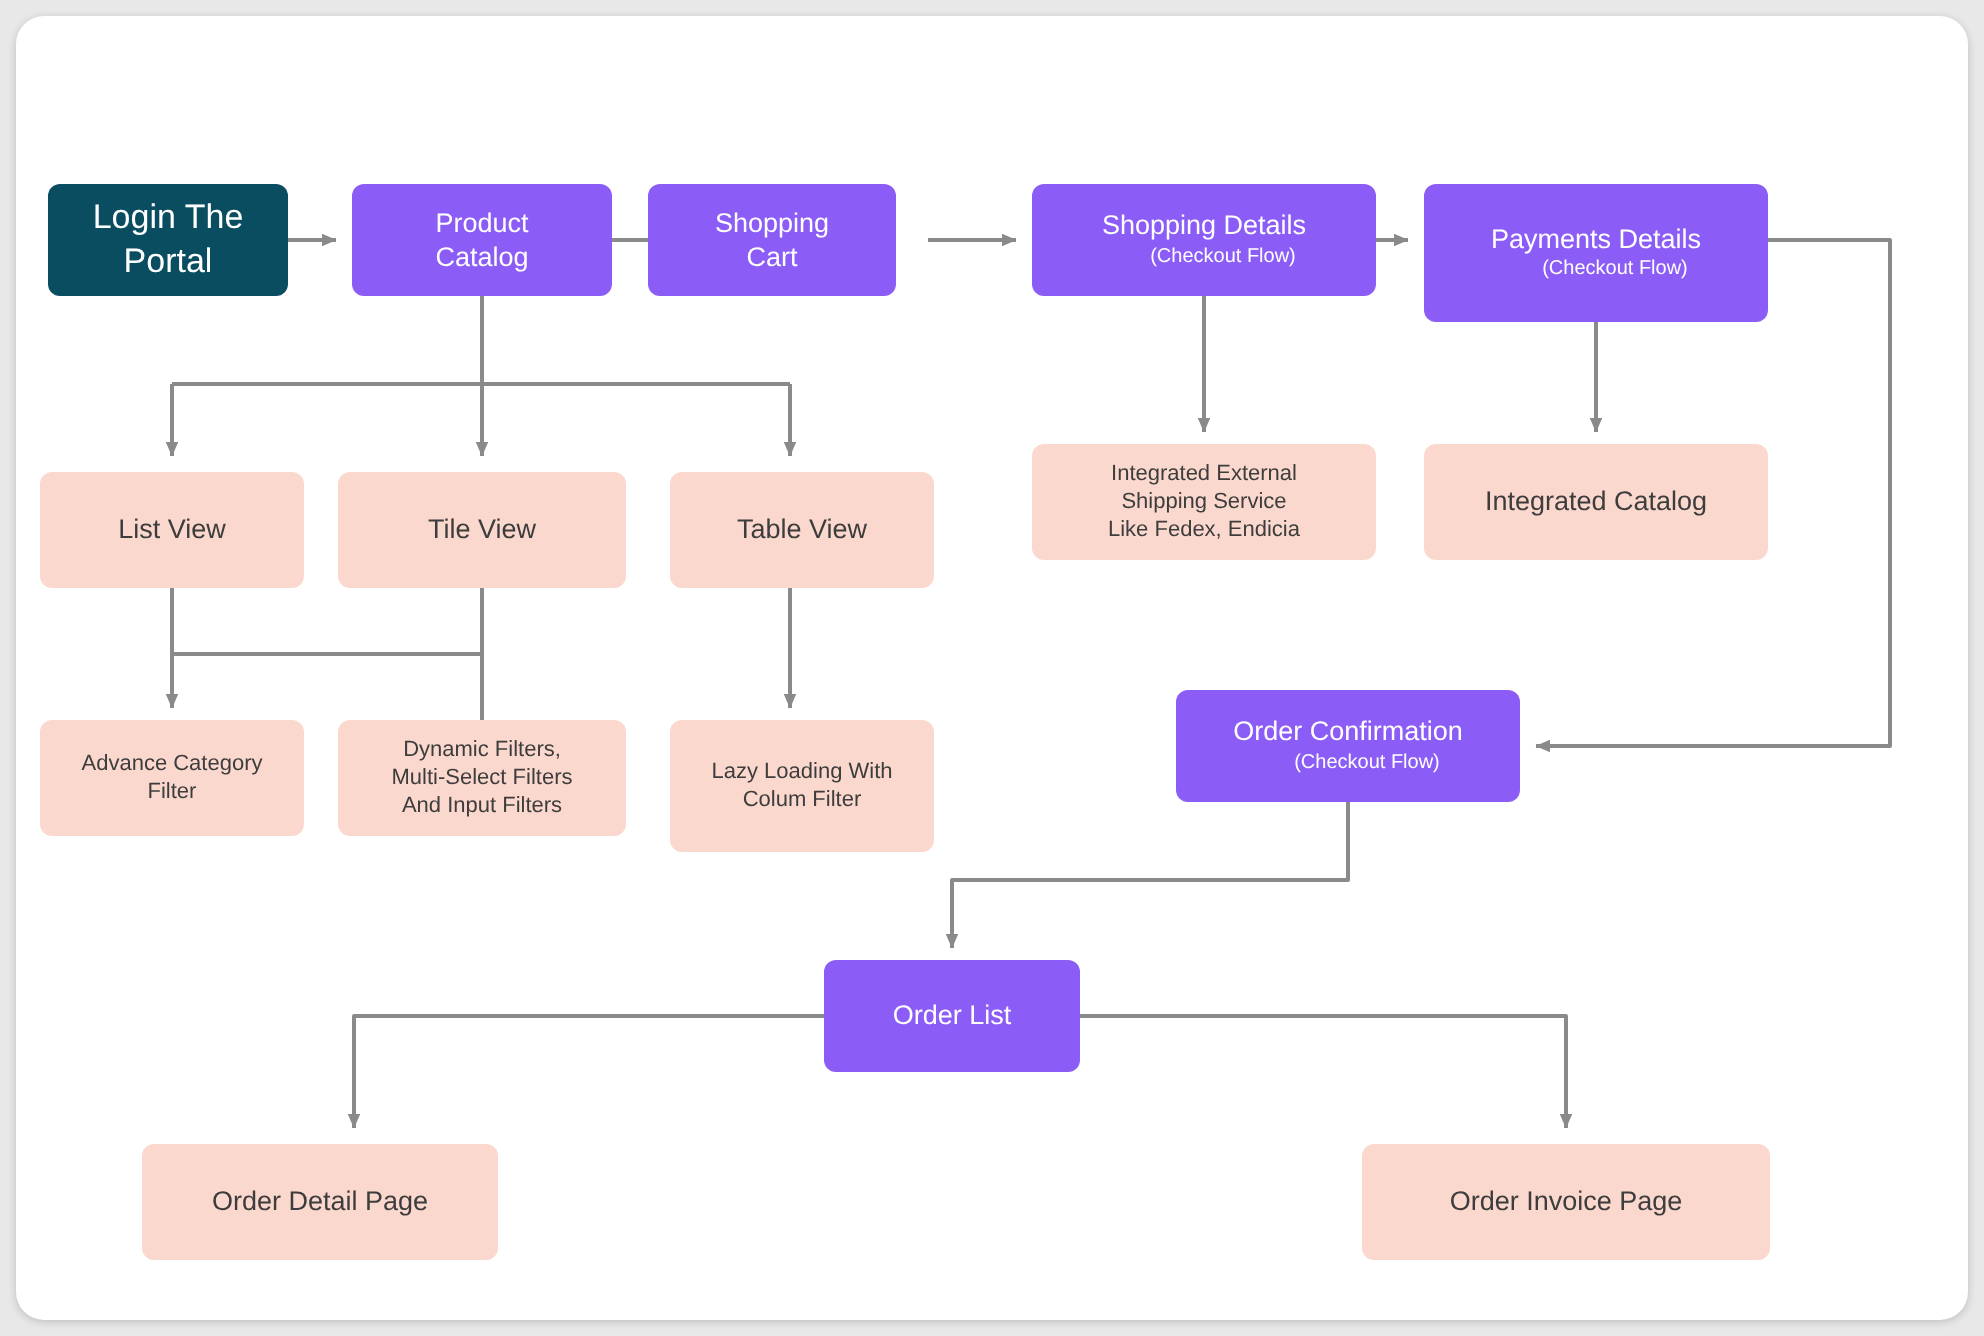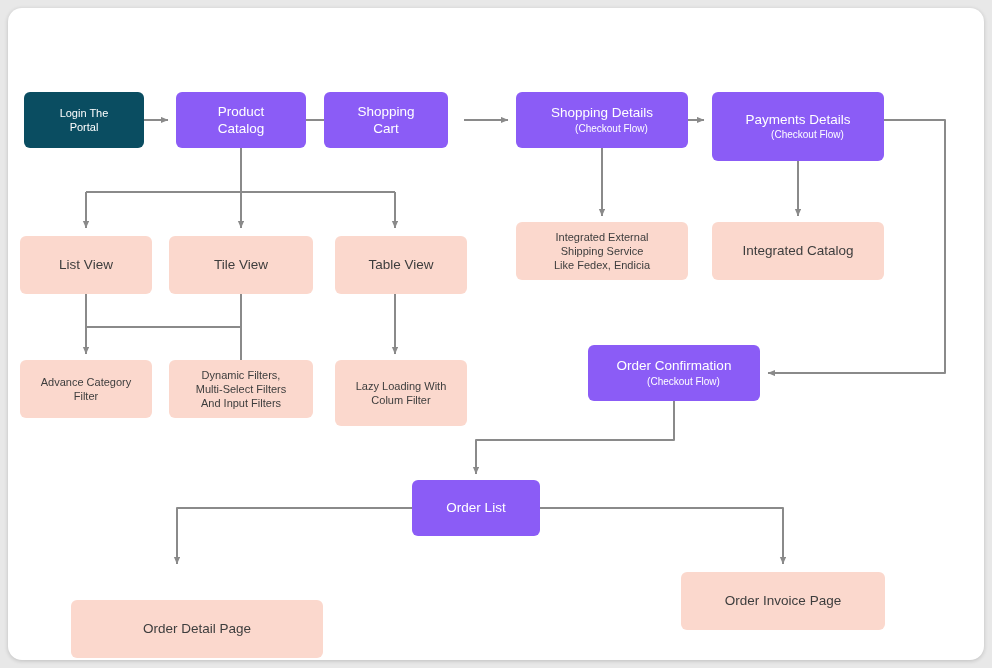--- a/index.html
+++ b/index.html
@@ -30,21 +30,21 @@
     display: flex;
     flex-direction: column;
     align-items: center;
     justify-content: center;
     text-align: center;
     border-radius: 6px;
     line-height: 1.28;
   }
   .node .title { display: block; }
   .node .sub { display: block; font-size: 10px; margin-top: 1px; padding-left: 19px; }
-  .n-dark  { background: #0a4d61; color: #ffffff; font-size: 11px; }
+  .n-dark  { background: #0a4d61; color: #ffffff; font-size: 17px; }
   .n-teal  { background: #8b5cf6; color: #ffffff; font-size: 13.5px; }
   .n-pink  { background: #fbd8cd; color: #3d3d3d; font-size: 13.5px; }
   .n-pink.small { font-size: 11px; }
 </style>
 </head>
 <body>
 
 <div id="canvas">
 
   <svg id="edges" viewBox="0 0 976 652" xmlns="http://www.w3.org/2000/svg">
@@ -148,21 +148,21 @@
 
   <div class="node n-teal" style="left:580px; top:337px; width:172px; height:56px;">
     <span class="title">Order Confirmation</span>
     <span class="sub">(Checkout Flow)</span>
   </div>
 
   <div class="node n-teal" style="left:404px; top:472px; width:128px; height:56px;">
     <span class="title">Order List</span>
   </div>
 
-  <div class="node n-pink" style="left:63px; top:564px; width:252px; height:58px;margin-top:28px;">
+  <div class="node n-pink" style="left:63px; top:564px; width:178px; height:58px;">
     <span class="title">Order Detail Page</span>
   </div>
 
   <div class="node n-pink" style="left:673px; top:564px; width:204px; height:58px;">
     <span class="title">Order Invoice Page</span>
   </div>
 
 </div>
 
 </body></html>

